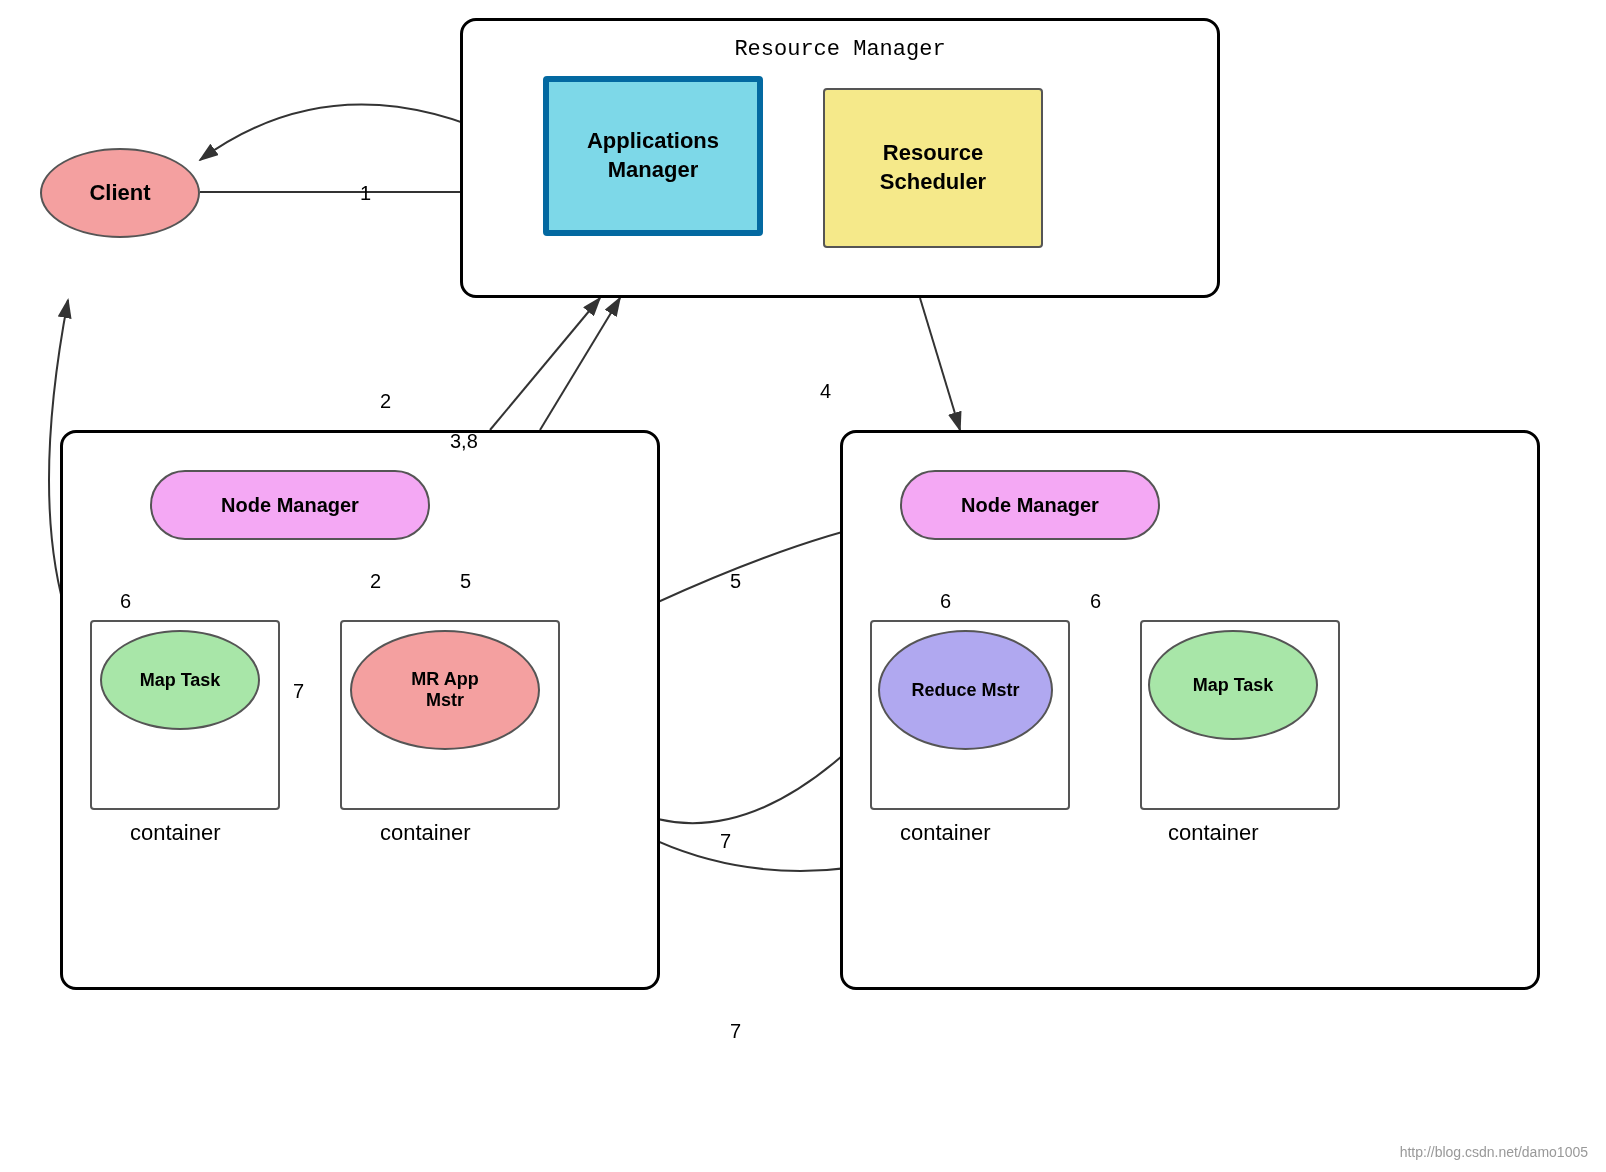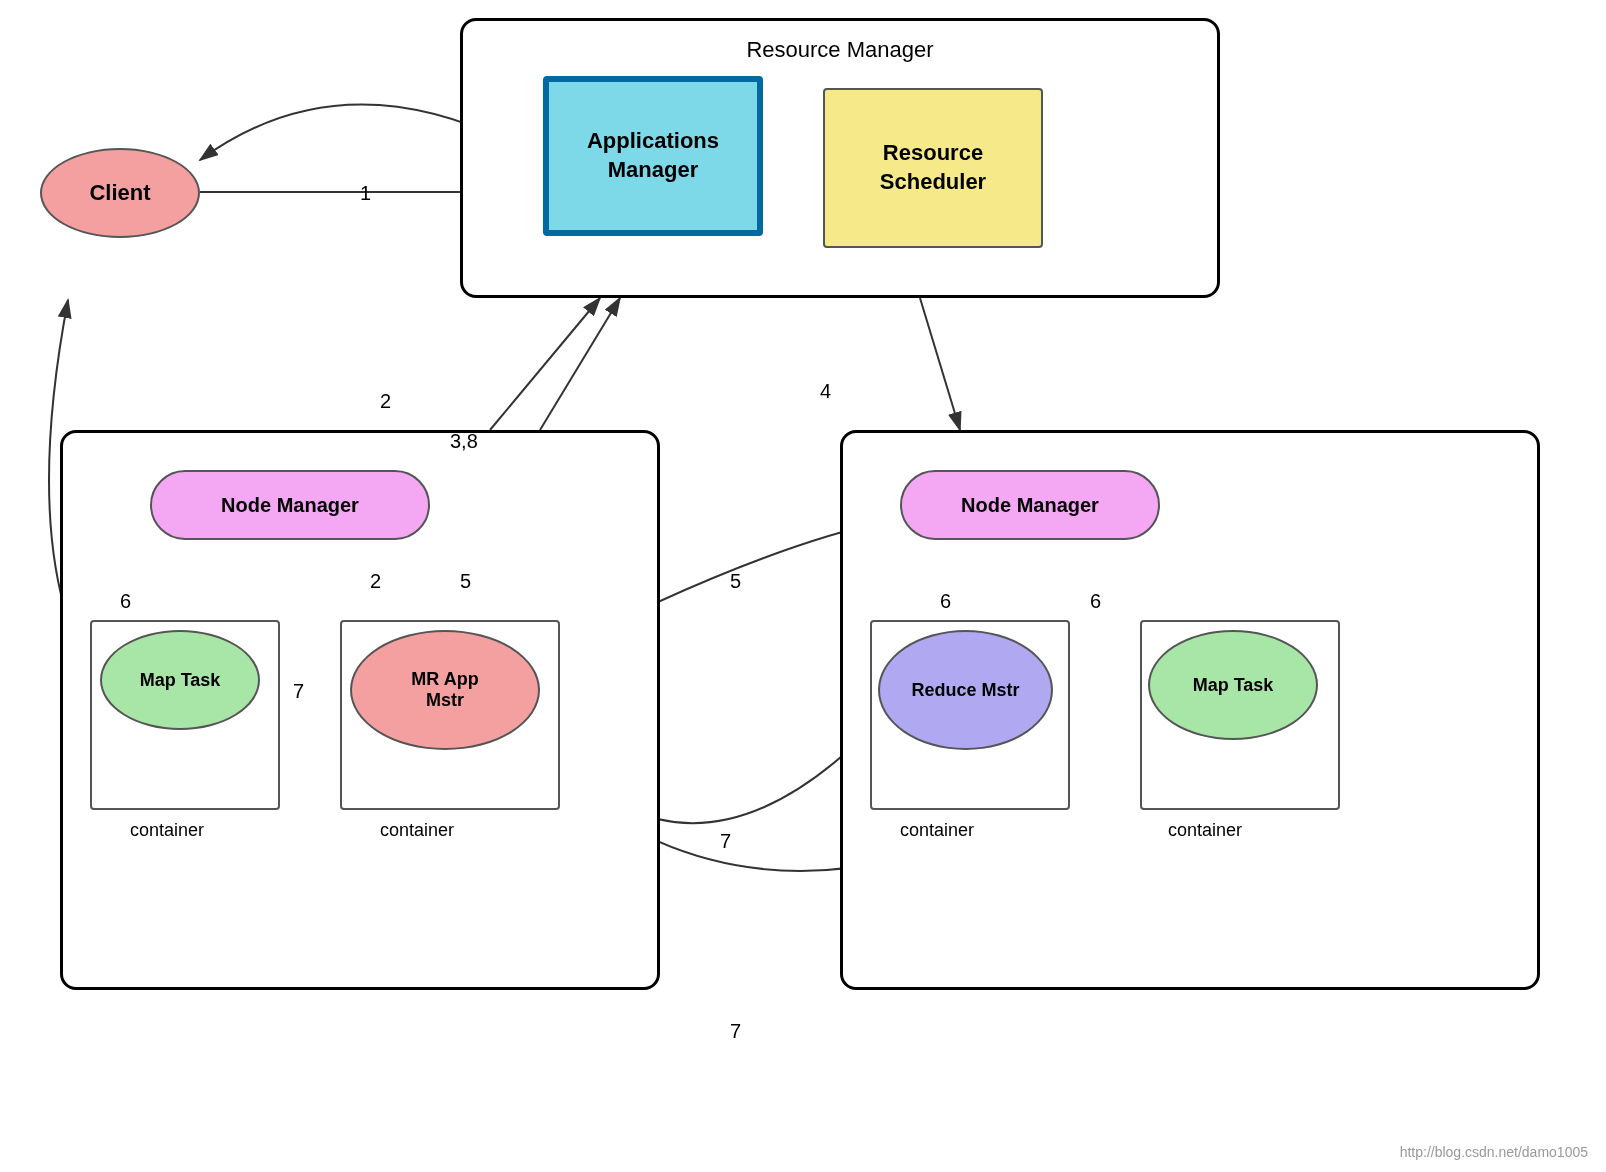--- a/index.html
+++ b/index.html
@@ -27,20 +27,21 @@
       border-radius: 16px;
       background: #fff;
     }
     .rm-title {
       position: absolute;
       top: 16px;
       left: 0; right: 0;
       text-align: center;
       font-size: 22px;
       font-weight: normal;
+      font-family: Liberation Mono, monospace;
     }
     .app-manager-box {
       position: absolute;
       top: 55px;
       left: 80px;
       width: 220px;
       height: 160px;
       background: #7dd8e8;
       border: 6px solid #0369a1;
       border-radius: 4px;
@@ -203,21 +204,21 @@
     .map-task-ellipse-right {
       background: #a8e6a8;
       top: 630px;
       left: 1148px;
       width: 170px;
       height: 110px;
     }
     
     .container-label {
       position: absolute;
-      font-size: 18px;
+      font-size: 22px;
       text-align: center;
     }
     
     .arrow-label {
       position: absolute;
       font-size: 20px;
       font-weight: normal;
     }
     
     .watermark {

